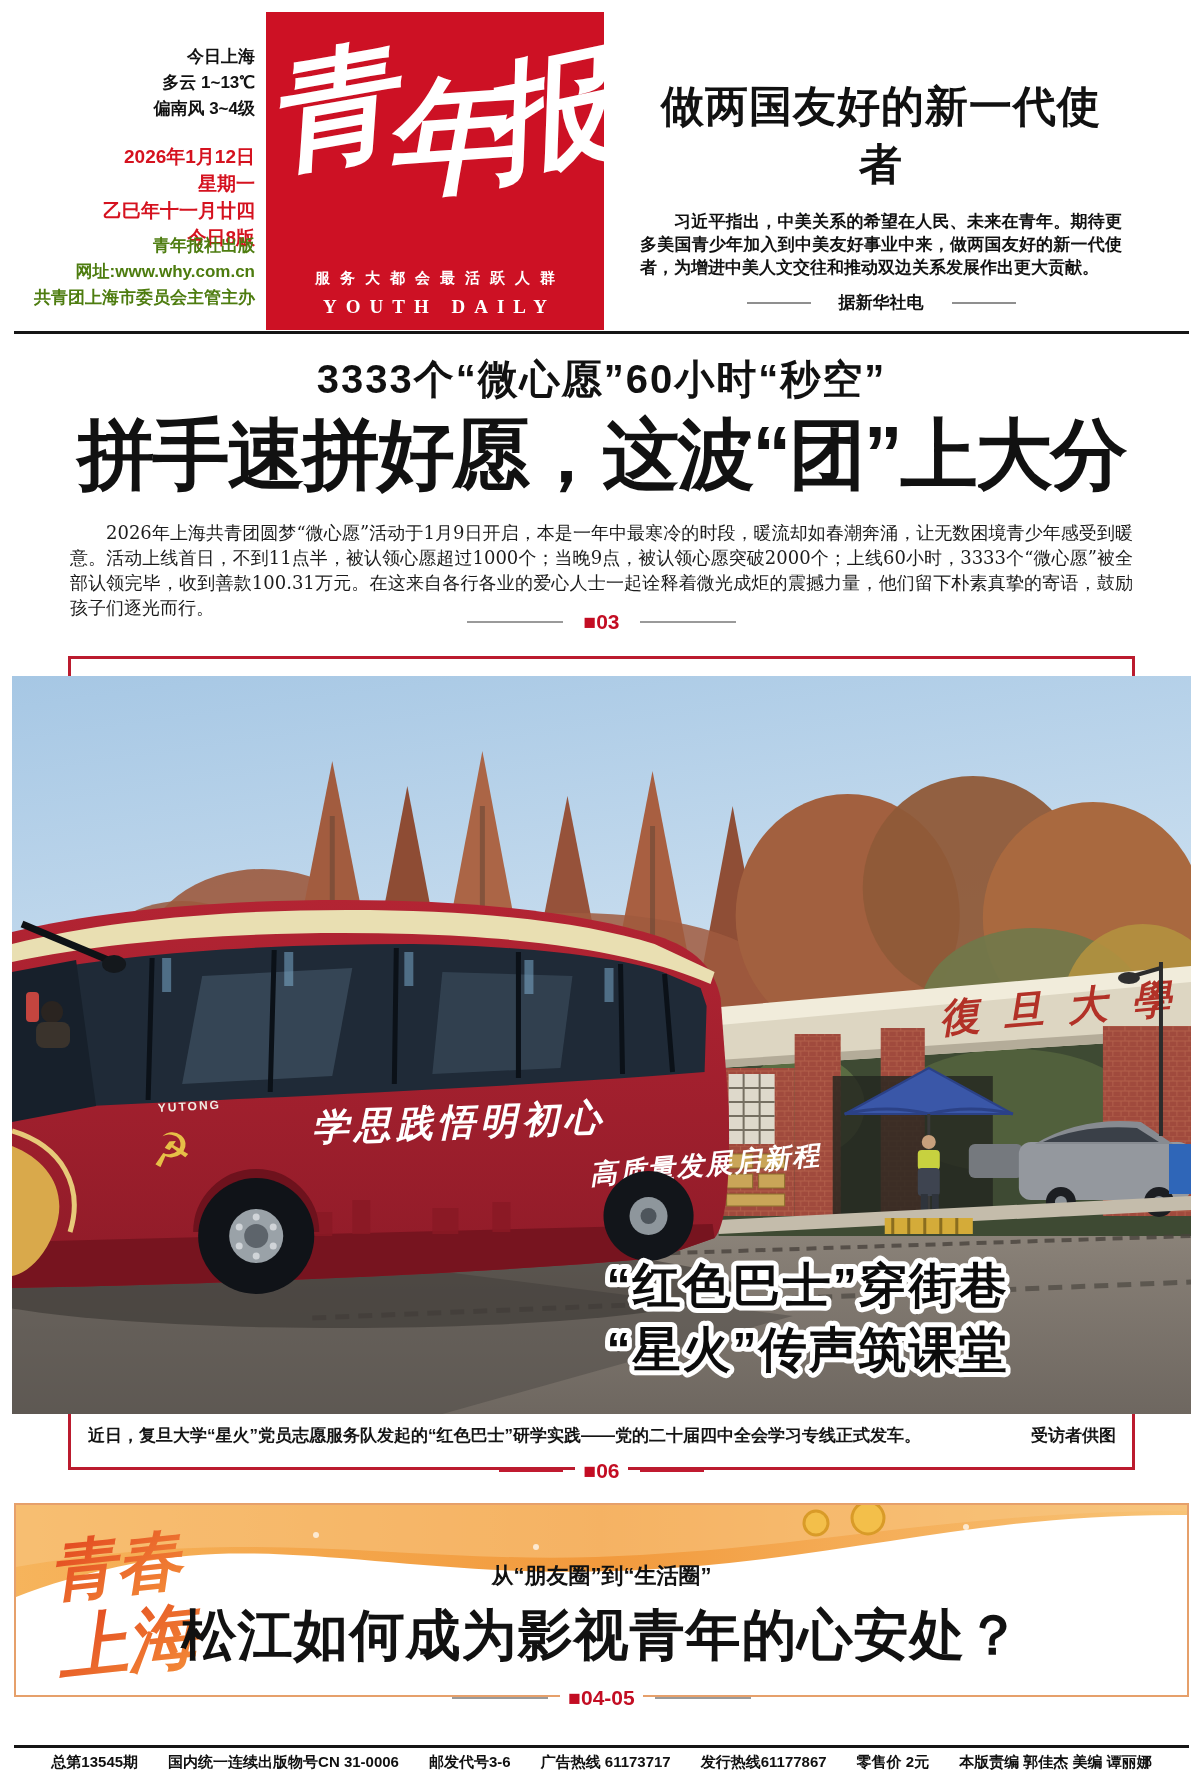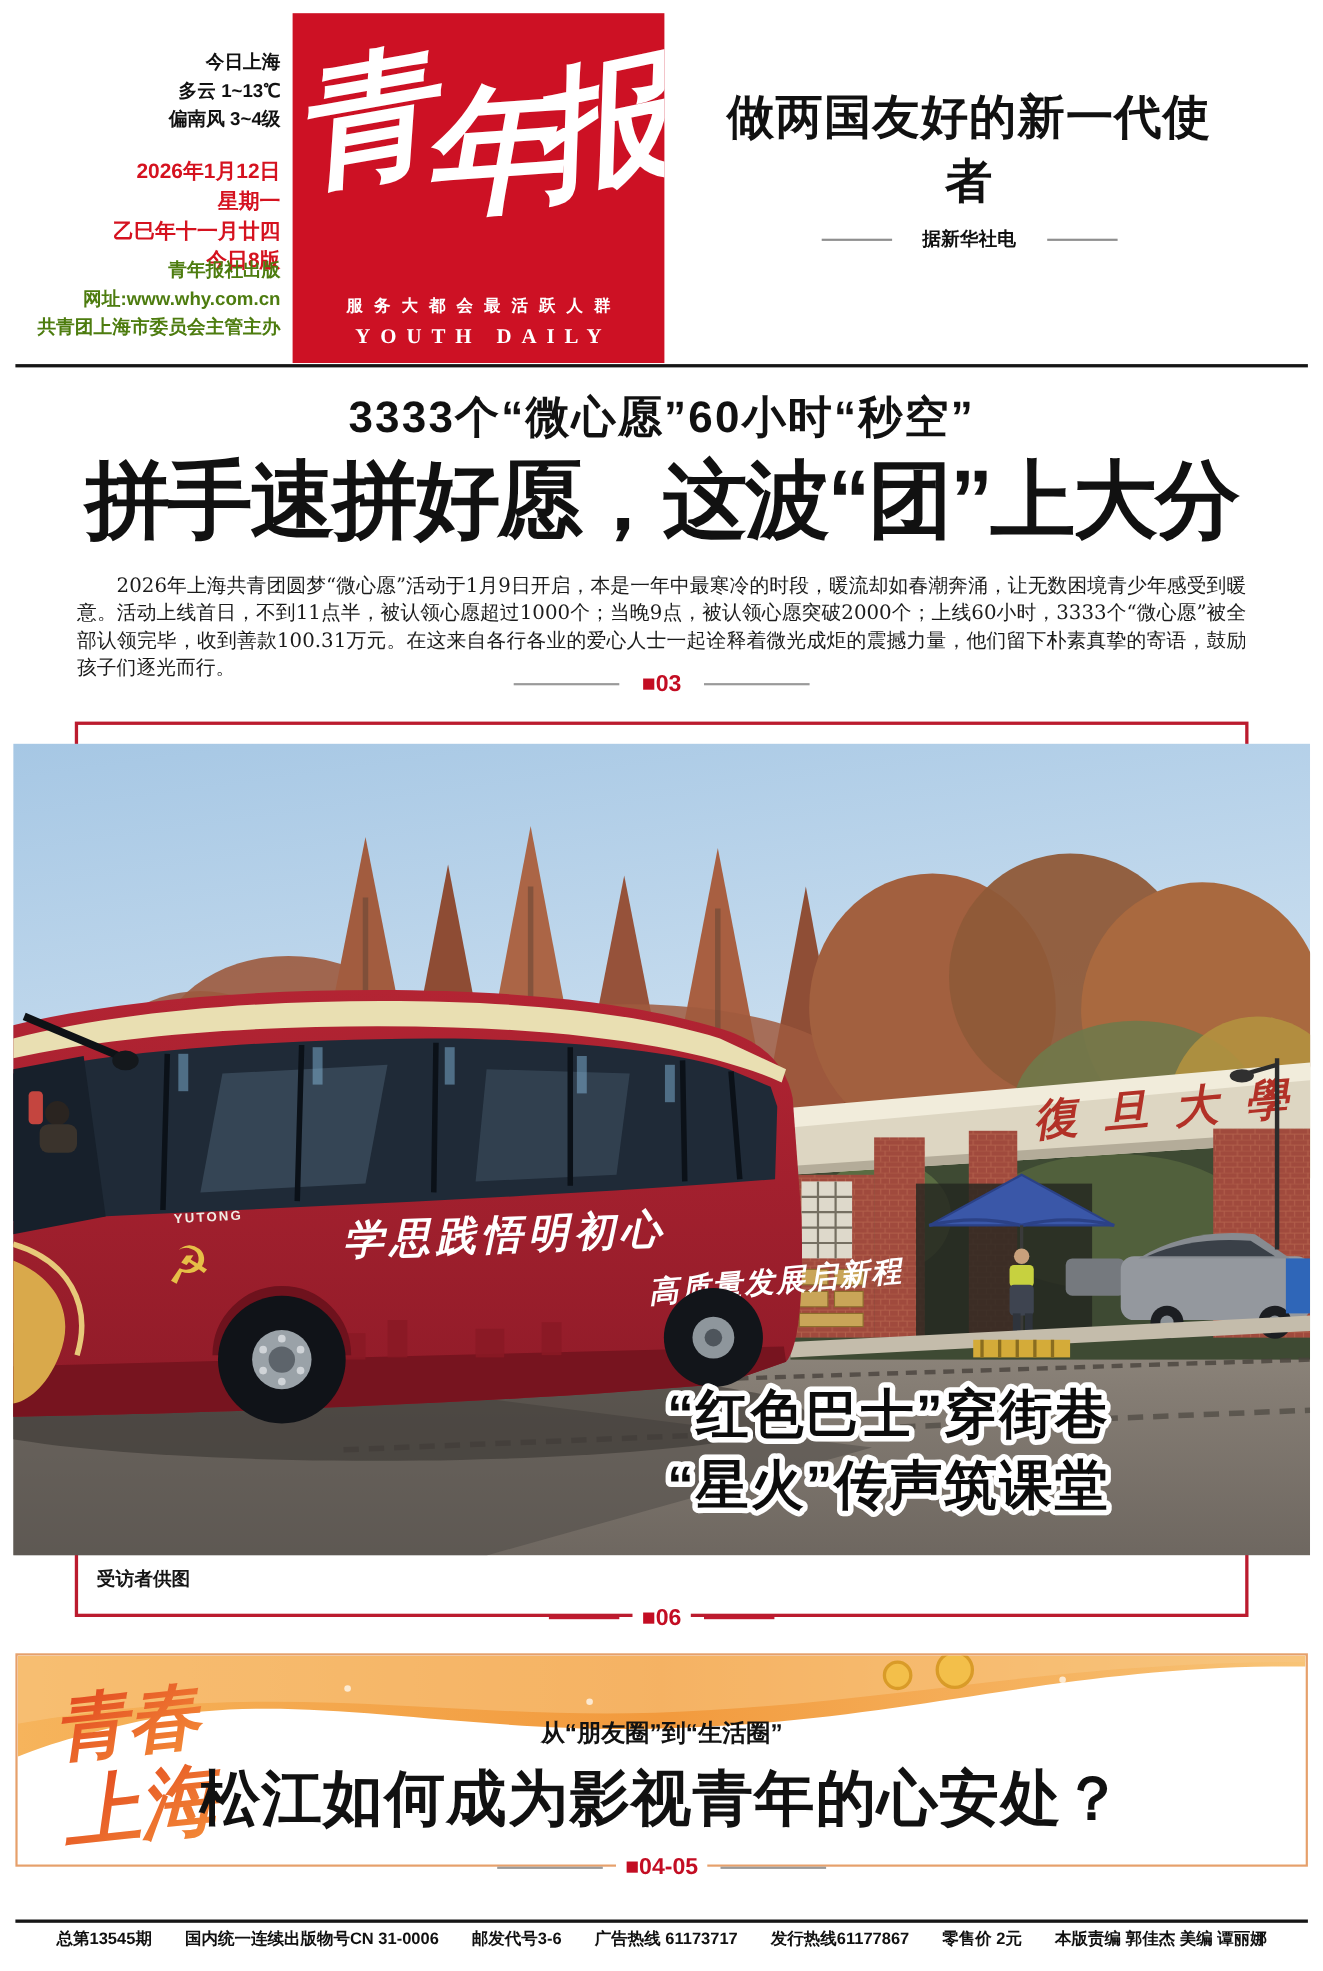--- a/index.html
+++ b/index.html
@@ -91,20 +91,21 @@
       <text class="brush" x="10" y="150" font-size="126" fill="#ffffff" transform="rotate(-10 10 150)">青</text>
       <text class="brush" x="120" y="172" font-size="126" fill="#ffffff" transform="rotate(-4 120 172)">年</text>
       <text class="brush" x="226" y="158" font-size="126" fill="#ffffff" transform="rotate(-12 226 158)">报</text>
     </svg>
     <div class="abs mast-slogan">服务大都会最活跃人群</div>
     <div class="abs mast-en">YOUTH DAILY</div>
   </div>
 
   <div class="abs tstory">
     <div class="t-head">做两国友好的新一代使者</div>
+    <div class="t-body">习近平指出，中美关系的希望在人民、未来在青年。期待更多美国青少年加入到中美友好事业中来，做两国友好的新一代使者，为增进中美人文交往和推动双边关系发展作出更大贡献。</div>
     <div class="srcrow">
       <span class="ln"></span>
       <span class="tx">据新华社电</span>
       <span class="ln"></span>
     </div>
   </div>
 
   <div class="abs rule rule-top"></div>
 
   <div class="abs l-kicker">3333个“微心愿”60小时“秒空”</div>
@@ -271,20 +272,21 @@
       </g>
 
       <g>
         <text x="795" y="626" font-size="48" letter-spacing="2" text-anchor="middle" class="overlay-t">“红色巴士”穿街巷</text>
         <text x="795" y="690" font-size="48" letter-spacing="2" text-anchor="middle" class="overlay-t">“星火”传声筑课堂</text>
       </g>
     </svg>
   </div>
 
   <div class="abs caption">
+    <span>近日，复旦大学“星火”党员志愿服务队发起的“红色巴士”研学实践——党的二十届四中全会学习专线正式发车。</span>
     <span>受访者供图</span>
   </div>
   <div class="abs marker m06">
     <span class="mline red"></span>
     <span class="mtext">■06</span>
     <span class="mline red"></span>
   </div>
 
   <div class="abs strip">
     <svg class="wave" viewBox="0 0 1171 92" preserveAspectRatio="none">

